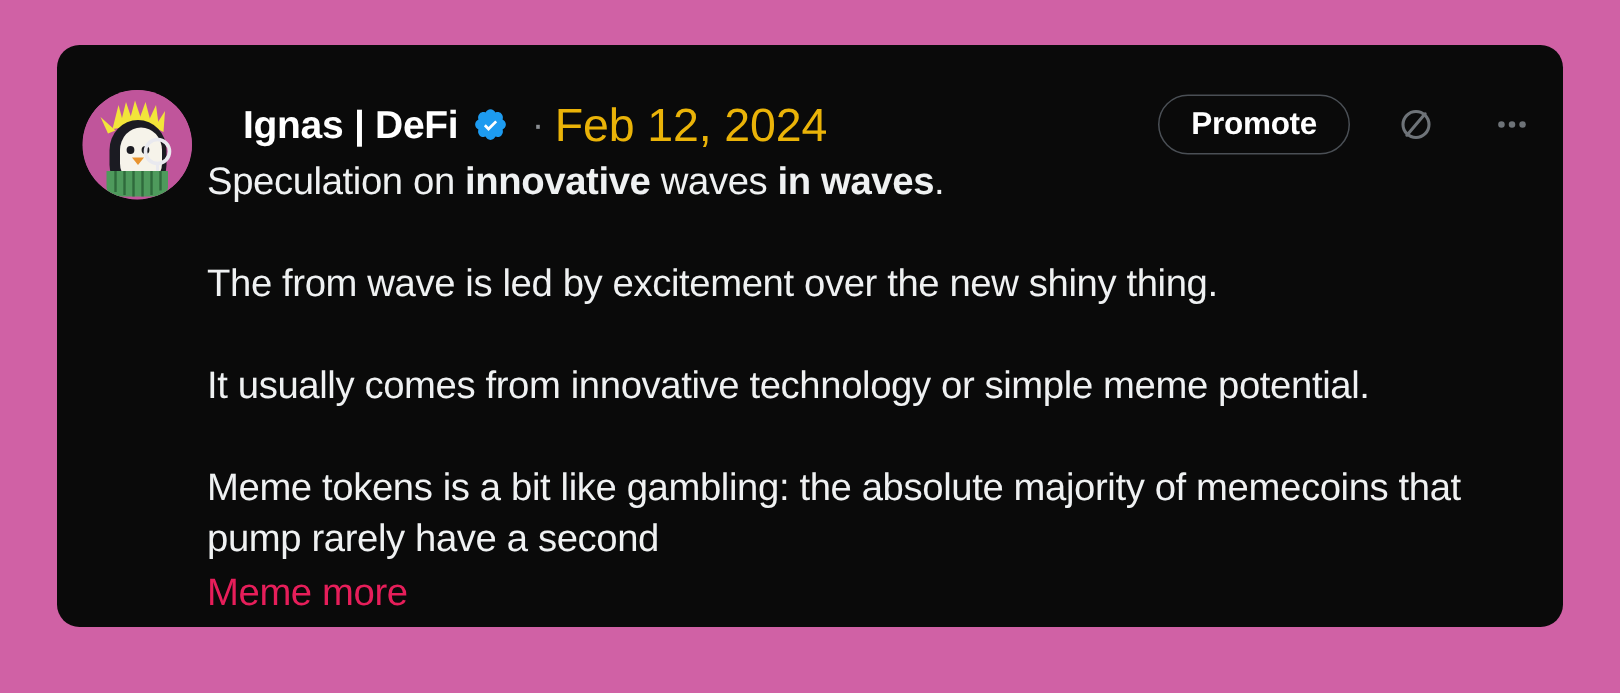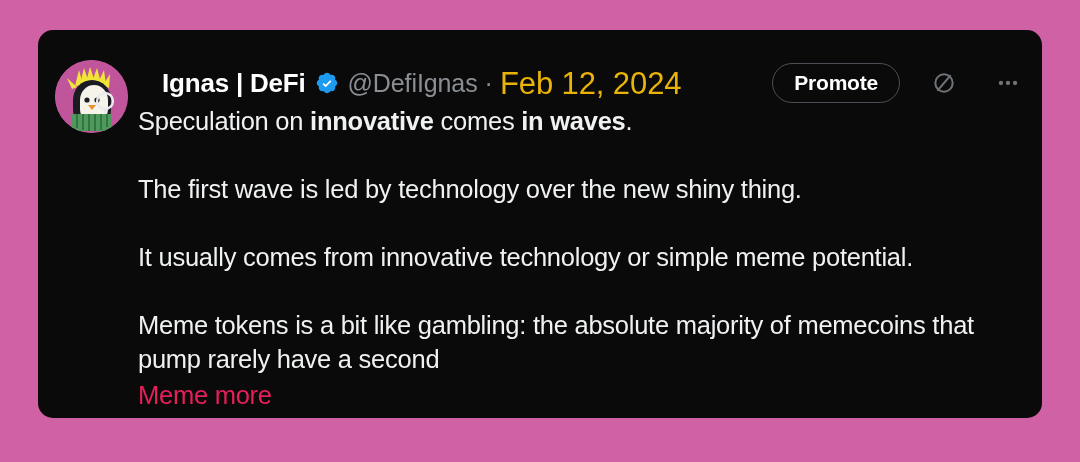--- a/index.html
+++ b/index.html
@@ -205,21 +205,20 @@
 
     <div class="tweet-header">
       <div class="name-line">
         <span class="display-name">Ignas | DeFi</span>
         <span class="verified-badge">
           <svg viewBox="0 0 24 24" xmlns="http://www.w3.org/2000/svg">
             <path fill="#1d9bf0" d="M22.25 12c0-1.43-.88-2.67-2.19-3.34.46-1.39.2-2.9-.81-3.91s-2.52-1.27-3.91-.81C14.67 2.63 13.43 1.75 12 1.75s-2.67.88-3.34 2.19c-1.39-.46-2.9-.2-3.91.81s-1.27 2.52-.81 3.91C2.63 9.33 1.75 10.57 1.75 12s.88 2.67 2.19 3.34c-.46 1.39-.2 2.9.81 3.91s2.52 1.27 3.91.81c.67 1.31 1.91 2.19 3.34 2.19s2.67-.88 3.34-2.19c1.39.46 2.9.2 3.91-.81s1.27-2.52.81-3.91c1.31-.67 2.19-1.91 2.19-3.34z"></path>
             <path fill="#ffffff" d="M10.68 16.28l-3.1-3.1 1.27-1.27 1.83 1.83 4.47-4.47 1.27 1.27-5.74 5.74z"></path>
           </svg>
         </span>
-        <span class="handle">@DefiIgnas</span>
         <span class="dot-sep">·</span>
         <span class="timestamp">Feb 12, 2024</span>
       </div>
 
       <div class="header-actions">
         <button class="promote-btn">Promote</button>
         <div class="icon-btn">
           <svg width="26" height="26" viewBox="0 0 24 24" xmlns="http://www.w3.org/2000/svg">
             <circle cx="12" cy="12" r="8" fill="none" stroke="#6e7378" stroke-width="1.9"></circle>
             <line x1="17.6" y1="5.4" x2="6.4" y2="18.6" stroke="#6e7378" stroke-width="1.9" stroke-linecap="round"></line>
@@ -230,22 +229,22 @@
             <circle cx="5.5" cy="12" r="2" fill="#6e7378"></circle>
             <circle cx="12" cy="12" r="2" fill="#6e7378"></circle>
             <circle cx="18.5" cy="12" r="2" fill="#6e7378"></circle>
           </svg>
         </div>
       </div>
     </div>
 
     <div class="tweet-body">
       <div id="paragraph-host">
-          <p><span>Speculation on </span><b>innovative</b><span> comes </span><b>in waves</b><span>.</span></p>
-          <p><span>The first wave is led by technology over the new shiny thing.</span></p>
+          <p><span>Speculation on </span><b>innovative</b><span> waves </span><b>in waves</b><span>.</span></p>
+          <p><span>The from wave is led by excitement over the new shiny thing.</span></p>
           <p><span>It usually comes from innovative technology or simple meme potential.</span></p>
           <p class="last-para"><span>Meme tokens is a bit like gambling: the absolute majority of memecoins that pump rarely have a second</span></p>
         </div>
       <span class="show-more" style="color: rgb(230, 30, 90);">Meme more</span>
     </div>
 
   </div>
 </div>
 
 </body></html>

